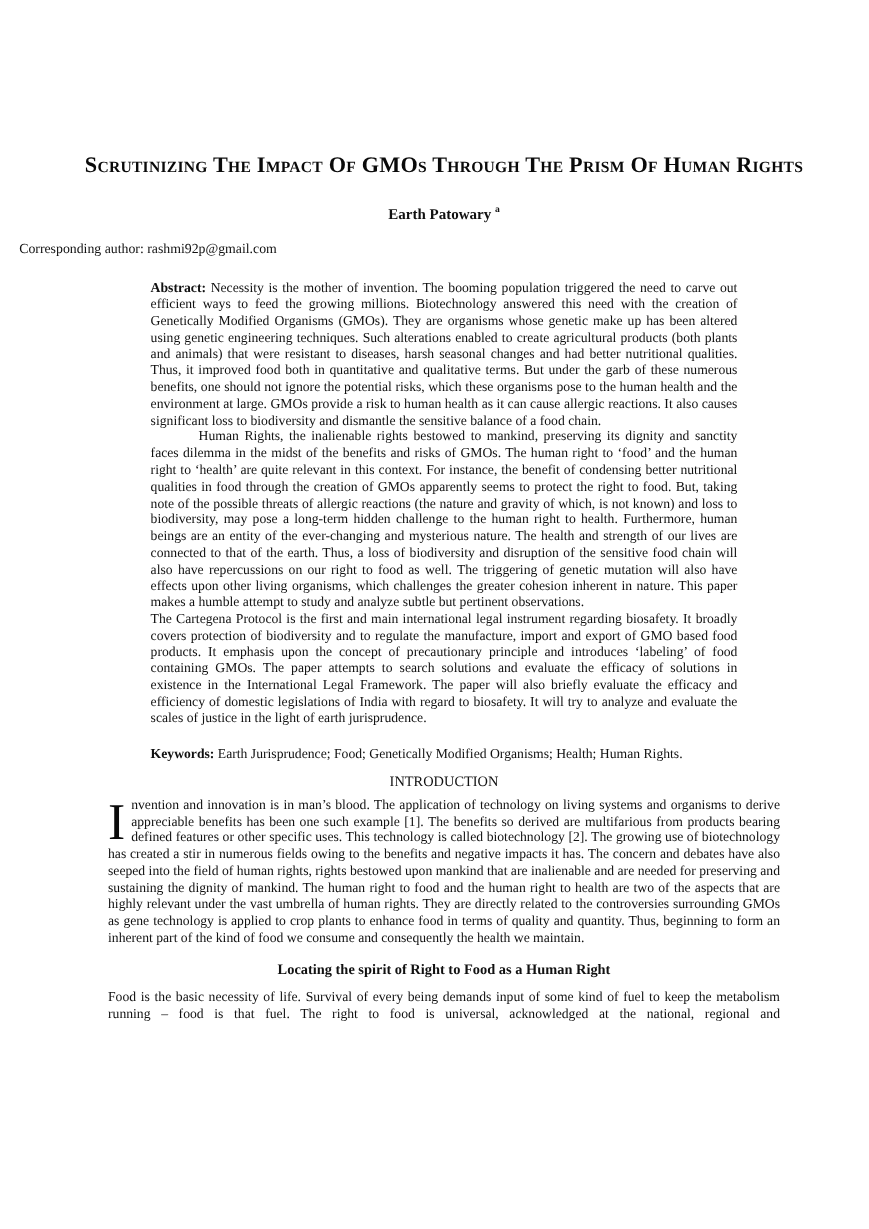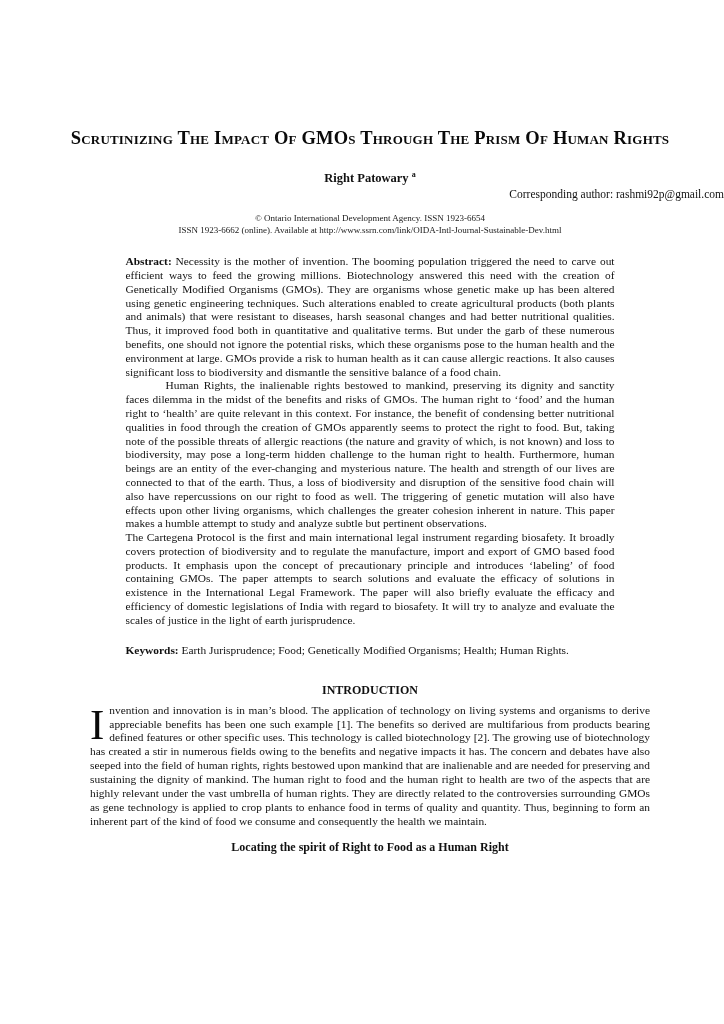--- a/index.html
+++ b/index.html
@@ -37,22 +37,22 @@
   }
   sup.marker { font-size: 8px; vertical-align: super; }
   .affiliation {
     margin: 2px auto 0;
     width: 600px;
     text-align: center;
     font-size: 11.5px;
     line-height: 14px;
   }
   .corresponding {
-    margin-top: 1px;
-    text-align: right;
+    margin-top: 15px;
+    text-align: left;
     font-size: 11.5px;
     line-height: 14px;
   }
   .publisher {
     margin-top: 12px;
     text-align: center;
     font-size: 9px;
     line-height: 11.5px;
     color: #191919;
   }
@@ -68,23 +68,23 @@
   .bold { font-weight: 700; }
   .keywords-line {
     margin: 8px auto 0;
     width: 489px;
     font-size: 11.4px;
     line-height: 14px;
     text-align: left;
     font-family: Liberation Serif, serif;
   }
   .intro-heading {
-    margin-top: 26px;
+    margin-top: 8px;
     text-align: center;
-    font-weight: 700;
+    font-weight: 400;
     font-size: 12px;
     line-height: 15px;
   }
   .main-para {
     margin: 6px auto 0;
     width: 560px;
     font-size: 11.4px;
     line-height: 13.9px;
     text-align: justify;
   }
@@ -113,44 +113,41 @@
   }
 </style>
 </head>
 <body>
 
 <div class="page">
 
   <h1 class="paper-title">Scrutinizing The Impact Of GMOs Through The Prism Of Human Rights</h1>
 
   <div class="author-line">
-    <span>Right Patowary</span>
+    <span>Earth Patowary</span>
     <sup class="marker">a</sup>
   </div>
 
 
   <div class="corresponding">Corresponding author: rashmi92p@gmail.com</div>
 
-  <div class="publisher">
-    <div>© Ontario International Development Agency. ISSN 1923-6654</div>
-    <div>ISSN 1923-6662 (online). Available at http://www.ssrn.com/link/OIDA-Intl-Journal-Sustainable-Dev.html</div>
-  </div>
 
   <div class="abstract-block">
     <p><span class="bold">Abstract: </span><span>Necessity is the mother of invention. The booming population triggered the need to carve out efficient ways to feed the growing millions. Biotechnology answered this need with the creation of Genetically Modified Organisms (GMOs). They are organisms whose genetic make up has been altered using genetic engineering techniques. Such alterations enabled to create agricultural products (both plants and animals) that were resistant to diseases, harsh seasonal changes and had better nutritional qualities. Thus, it improved food both in quantitative and qualitative terms. But under the garb of these numerous benefits, one should not ignore the potential risks, which these organisms pose to the human health and the environment at large. GMOs provide a risk to human health as it can cause allergic reactions. It also causes significant loss to biodiversity and dismantle the sensitive balance of a food chain.</span></p>
     <p class="indent-first">Human Rights, the inalienable rights bestowed to mankind, preserving its dignity and sanctity faces dilemma in the midst of the benefits and risks of GMOs. The human right to ‘food’ and the human right to ‘health’ are quite relevant in this context. For instance, the benefit of condensing better nutritional qualities in food through the creation of GMOs apparently seems to protect the right to food. But, taking note of the possible threats of allergic reactions (the nature and gravity of which, is not known) and loss to biodiversity, may pose a long-term hidden challenge to the human right to health. Furthermore, human beings are an entity of the ever-changing and mysterious nature. The health and strength of our lives are connected to that of the earth. Thus, a loss of biodiversity and disruption of the sensitive food chain will also have repercussions on our right to food as well. The triggering of genetic mutation will also have effects upon other living organisms, which challenges the greater cohesion inherent in nature. This paper makes a humble attempt to study and analyze subtle but pertinent observations.</p>
     <p>The Cartegena Protocol is the first and main international legal instrument regarding biosafety. It broadly covers protection of biodiversity and to regulate the manufacture, import and export of GMO based food products. It emphasis upon the concept of precautionary principle and introduces ‘labeling’ of food containing GMOs. The paper attempts to search solutions and evaluate the efficacy of solutions in existence in the International Legal Framework. The paper will also briefly evaluate the efficacy and efficiency of domestic legislations of India with regard to biosafety. It will try to analyze and evaluate the scales of justice in the light of earth jurisprudence.</p>
   </div>
 
   <div class="keywords-line">
     <span class="bold">Keywords: </span><span>Earth Jurisprudence; Food; Genetically Modified Organisms; Health; Human Rights.</span>
   </div>
 
   <div class="intro-heading">INTRODUCTION</div>
 
   <div class="main-para">
     <span class="dropcap">I</span><span>nvention and innovation is in man’s blood. The application of technology on living systems and organisms to derive appreciable benefits has been one such example [1]. The benefits so derived are multifarious from products bearing defined features or other specific uses. This technology is called biotechnology [2]. The growing use of biotechnology has created a stir in numerous fields owing to the benefits and negative impacts it has. The concern and debates have also seeped into the field of human rights, rights bestowed upon mankind that are inalienable and are needed for preserving and sustaining the dignity of mankind. The human right to food and the human right to health are two of the aspects that are highly relevant under the vast umbrella of human rights. They are directly related to the controversies surrounding GMOs as gene technology is applied to crop plants to enhance food in terms of quality and quantity. Thus, beginning to form an inherent part of the kind of food we consume and consequently the health we maintain.</span>
   </div>
 
   <div class="sub-heading">Locating the spirit of Right to Food as a Human Right</div>
 
+  <div class="last-para">Food is the basic necessity of life. Survival of every being demands input of some kind of fuel to keep the metabolism running – food is that fuel. The right to food is universal, acknowledged at the national, regional and</div>
 
 </div>
 
 </body></html>

